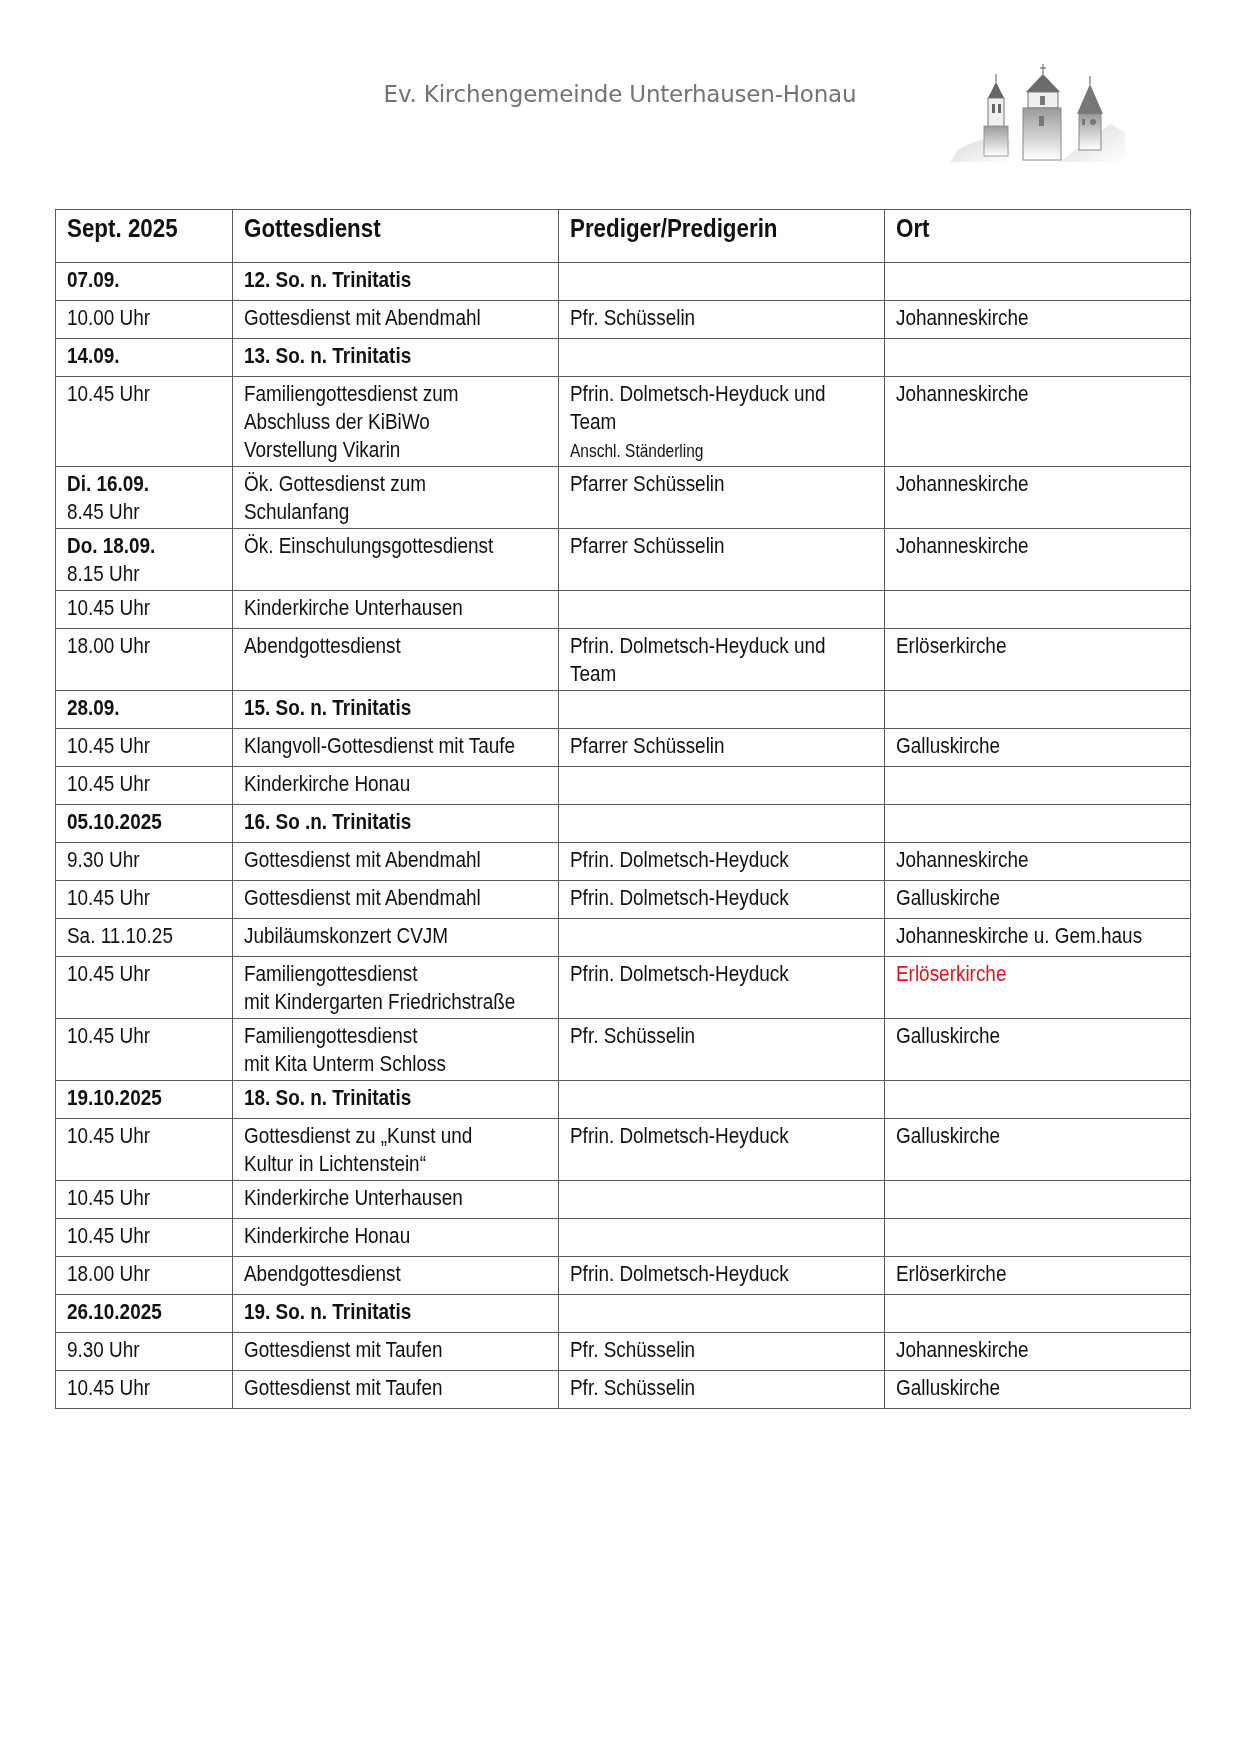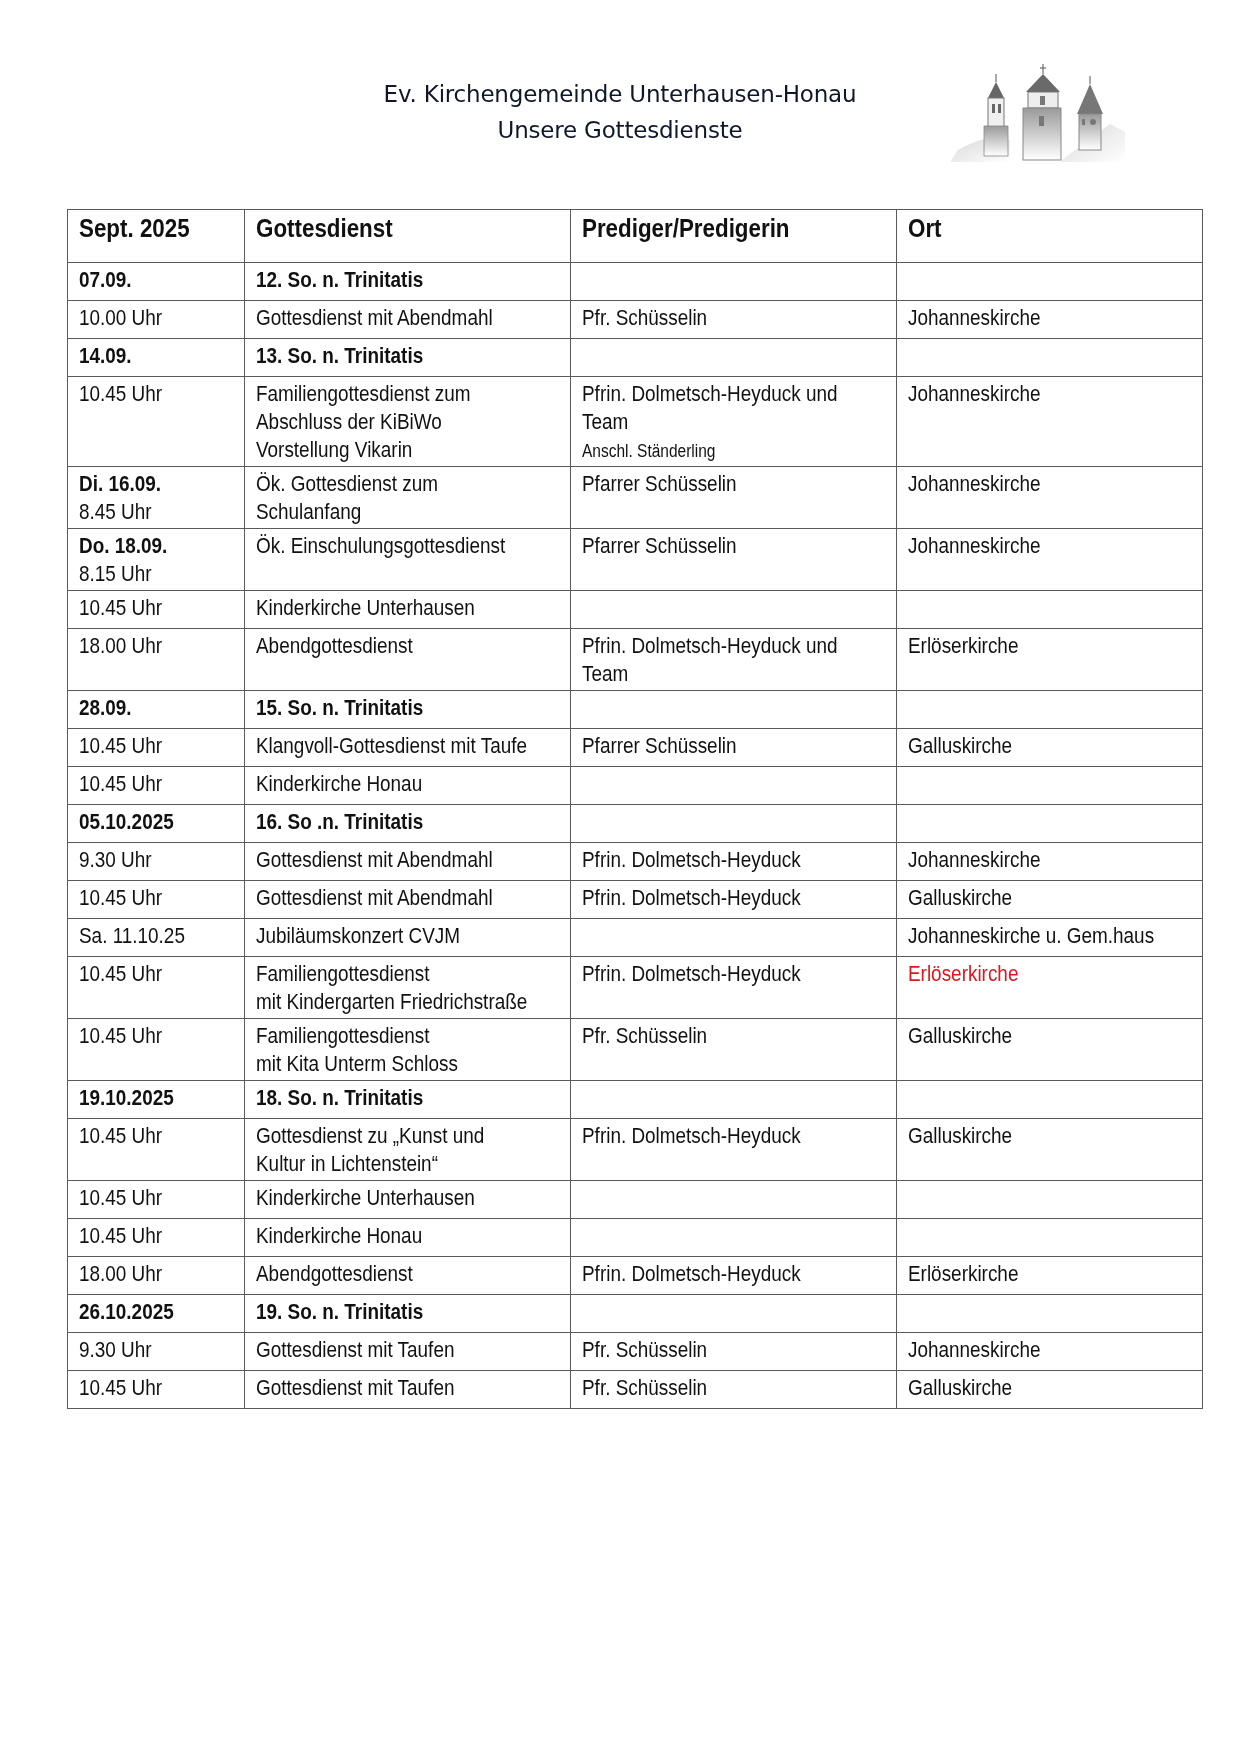--- a/index.html
+++ b/index.html
@@ -23,34 +23,34 @@
       height: 80px;
     }
     .title-block {
       position: absolute;
       left: 320px;
       width: 600px;
       text-align: center;
       font-family: "DejaVu Sans", sans-serif;
       font-size: 23px;
       line-height: 36px;
-      color: #0f172a;
+      color: #737373;
       letter-spacing: -0.2px;
     }
     .title-line { display: block; }
     .logo {
       position: absolute;
       left: 950px;
       top: -14px;
       width: 175px;
       height: 100px;
     }
     table.schedule {
       position: absolute;
-      left: 67px;
+      left: 55px;
       top: 209px;
       width: 1135px;
       border-collapse: collapse;
       table-layout: fixed;
     }
     table.schedule col.c1 { width: 177px; }
     table.schedule col.c2 { width: 326px; }
     table.schedule col.c3 { width: 326px; }
     table.schedule col.c4 { width: 306px; }
     table.schedule td, table.schedule th {
@@ -77,21 +77,20 @@
     .small { font-size: 18px; line-height: 24px; }
     .red { color: #e0141e; }
     .line { display: block; }
   </style>
 </head>
 <body>
 
 <div class="header">
   <div class="title-block">
     <span class="title-line">Ev. Kirchengemeinde Unterhausen-Honau</span>
-    <span class="title-line">Unsere Gottesdienste</span>
   </div>
   <svg class="logo" viewBox="0 0 175 100" xmlns="http://www.w3.org/2000/svg">
     <defs>
       <linearGradient id="fade" x1="0" y1="0" x2="0" y2="1">
         <stop offset="0" stop-color="#9a9a9a"></stop>
         <stop offset="1" stop-color="#ffffff"></stop>
       </linearGradient>
       <linearGradient id="hill" x1="0" y1="0" x2="1" y2="1">
         <stop offset="0" stop-color="#d8d8d8"></stop>
         <stop offset="1" stop-color="#ffffff"></stop>

